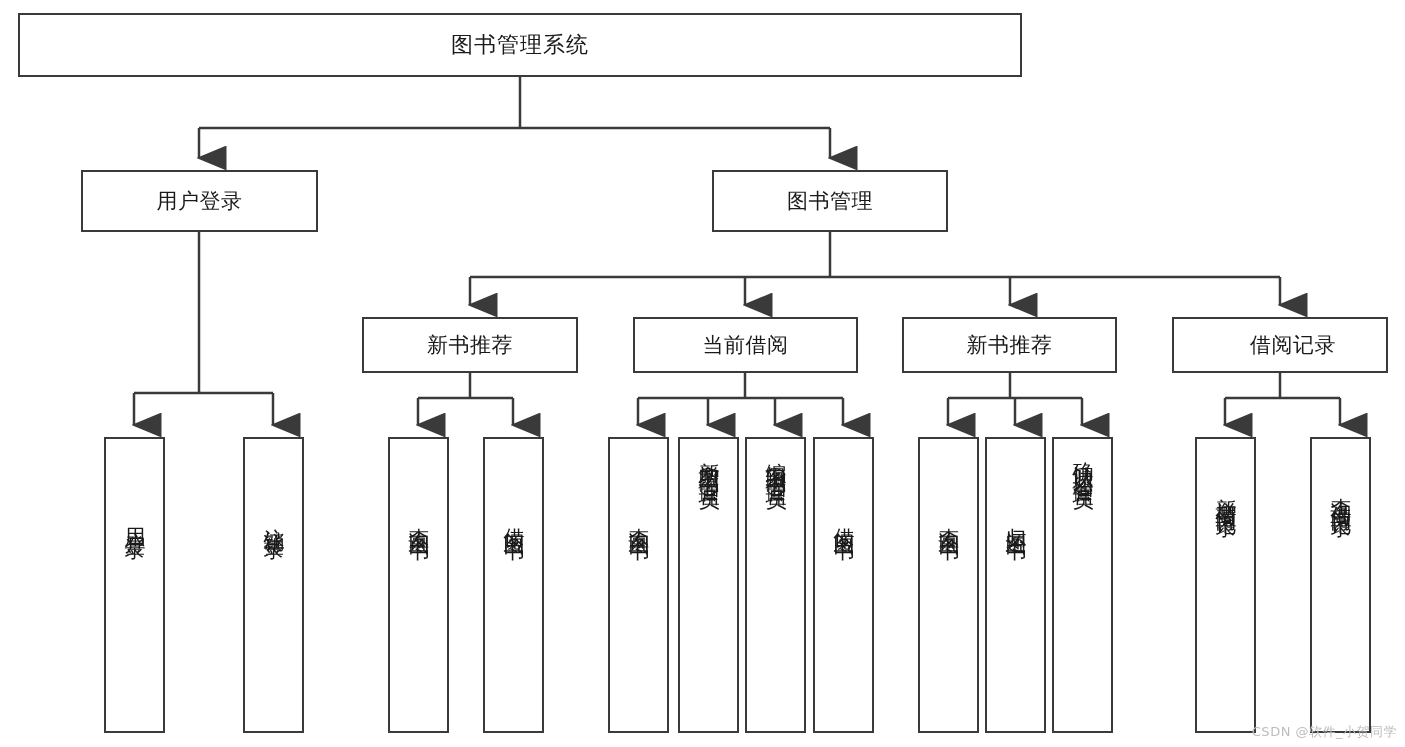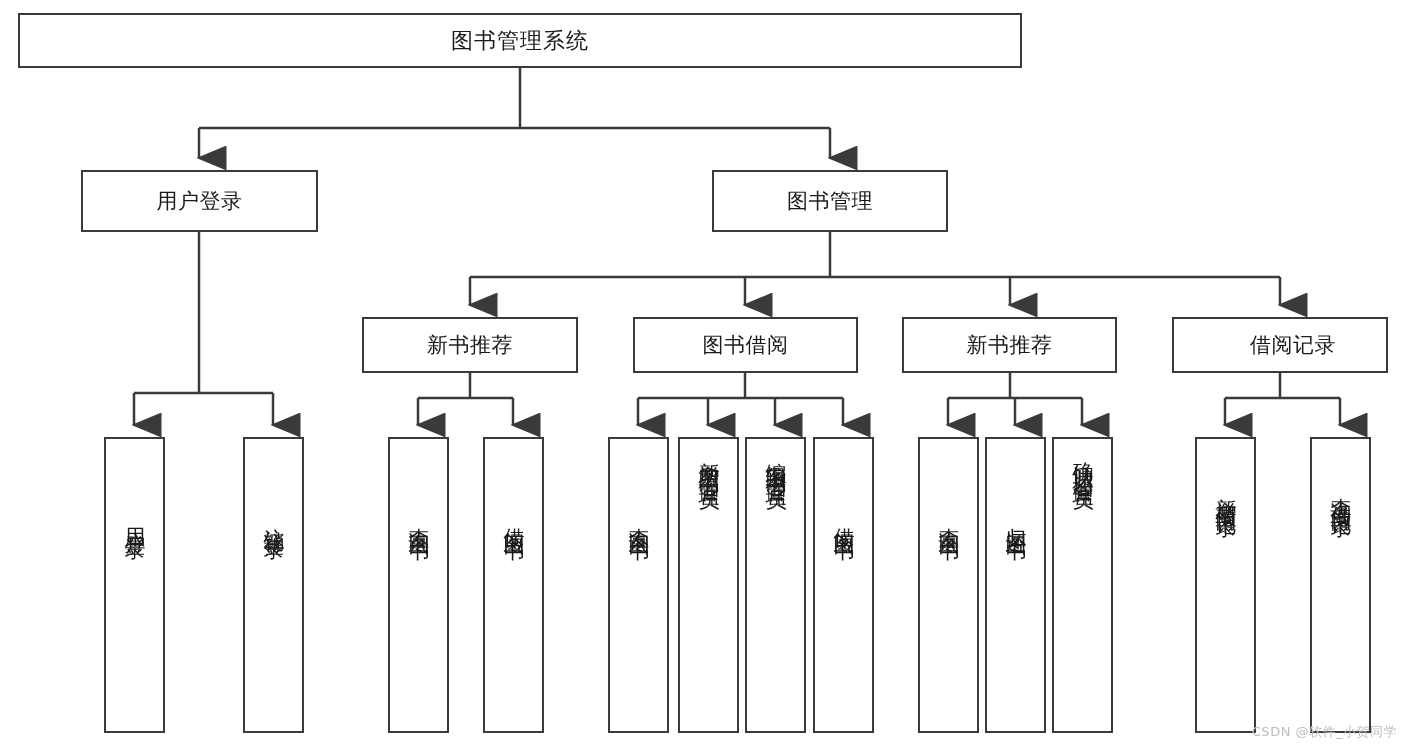--- a/index.html
+++ b/index.html
@@ -127,38 +127,38 @@
       <path d="M1015,398 L1015,425" marker-end="url(#arrow)"></path>
       <path d="M1082,398 L1082,425" marker-end="url(#arrow)"></path>
 
       <path d="M1280,373 L1280,398"></path>
       <path d="M1225,398 L1340,398"></path>
       <path d="M1225,398 L1225,425" marker-end="url(#arrow)"></path>
       <path d="M1340,398 L1340,425" marker-end="url(#arrow)"></path>
     </g>
   </svg>
 
-  <div class="node h root" style="left:18px; top:13px; width:1004px; height:55px;">
+  <div class="node h root" style="left:18px; top:13px; width:1004px; height:64px;">
     <span class="lbl">图书管理系统</span>
   </div>
 
   <div class="node h" style="left:81px; top:170px; width:237px; height:62px;">
     <span class="lbl">用户登录</span>
   </div>
 
   <div class="node h" style="left:712px; top:170px; width:236px; height:62px;">
     <span class="lbl">图书管理</span>
   </div>
 
   <div class="node h" style="left:362px; top:317px; width:216px; height:56px;">
     <span class="lbl">新书推荐</span>
   </div>
 
   <div class="node h" style="left:633px; top:317px; width:225px; height:56px;">
-    <span class="lbl">图书借阅</span>
+    <span class="lbl">当前借阅</span>
   </div>
 
   <div class="node h" style="left:902px; top:317px; width:215px; height:56px;">
     <span class="lbl">新书推荐</span>
   </div>
 
   <div class="node h" style="left:1172px; top:317px; width:216px; height:56px;padding-left:26px;">
     <span class="lbl">借阅记录</span>
   </div>
 

